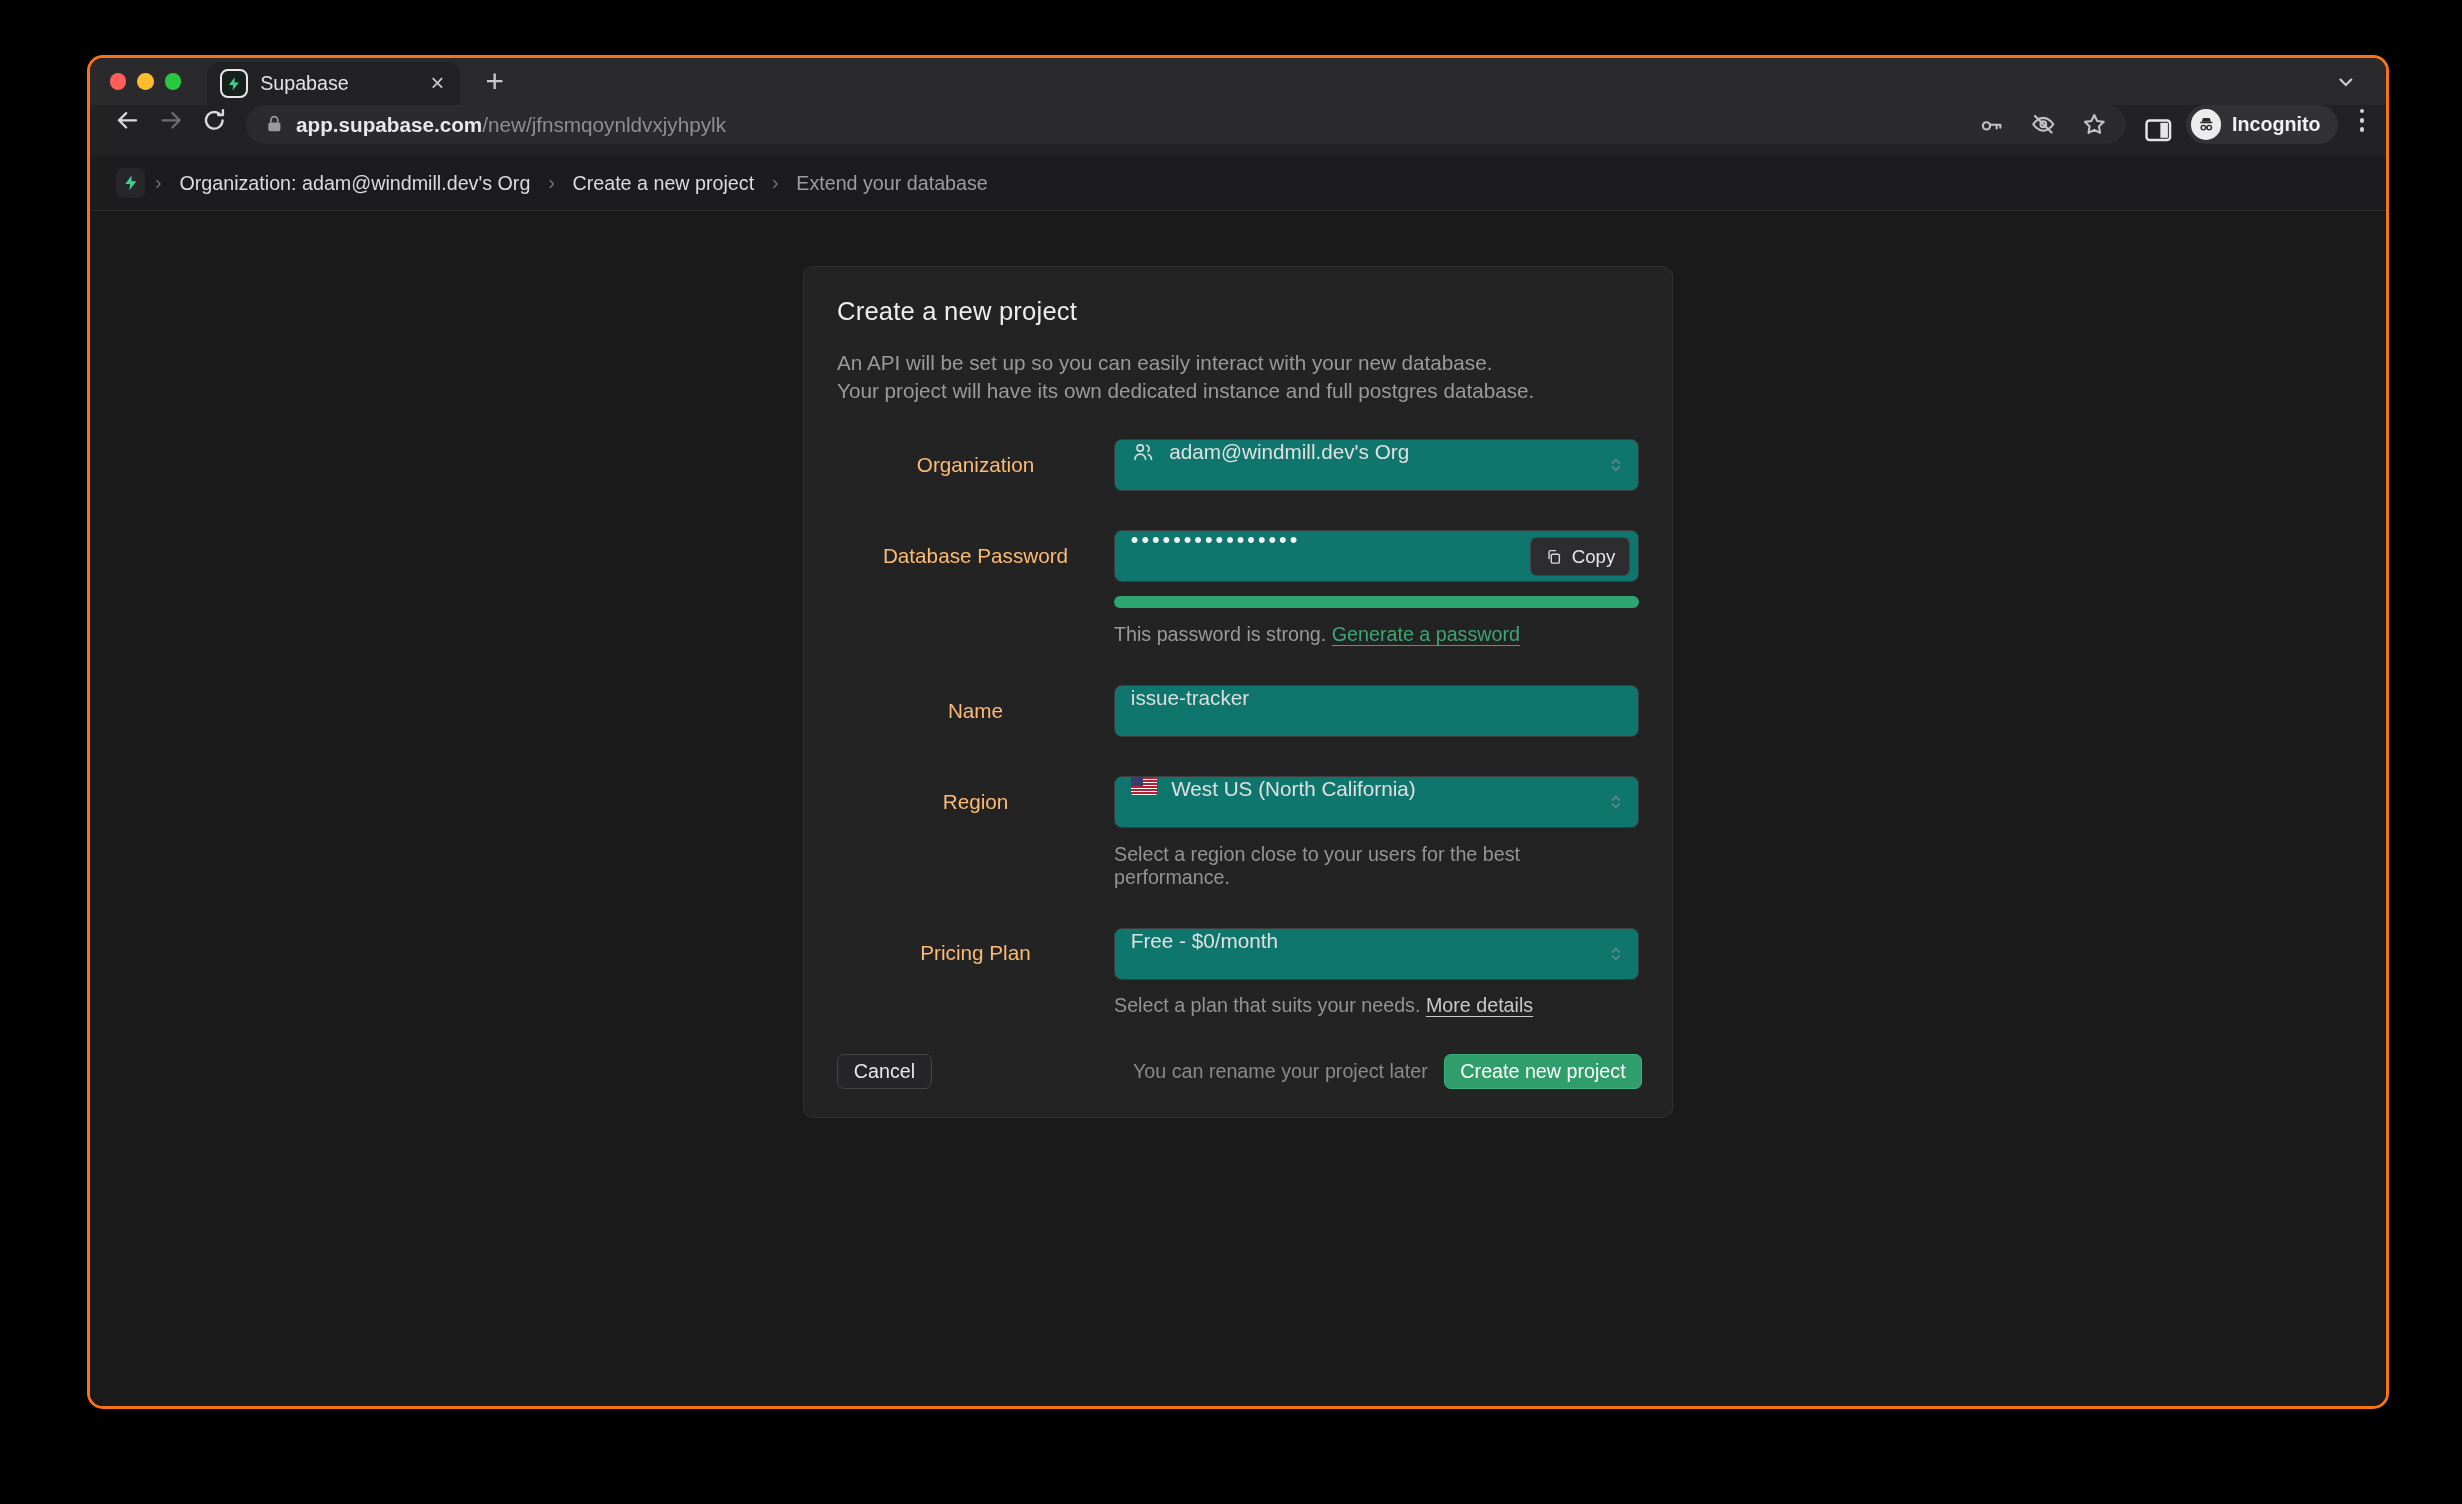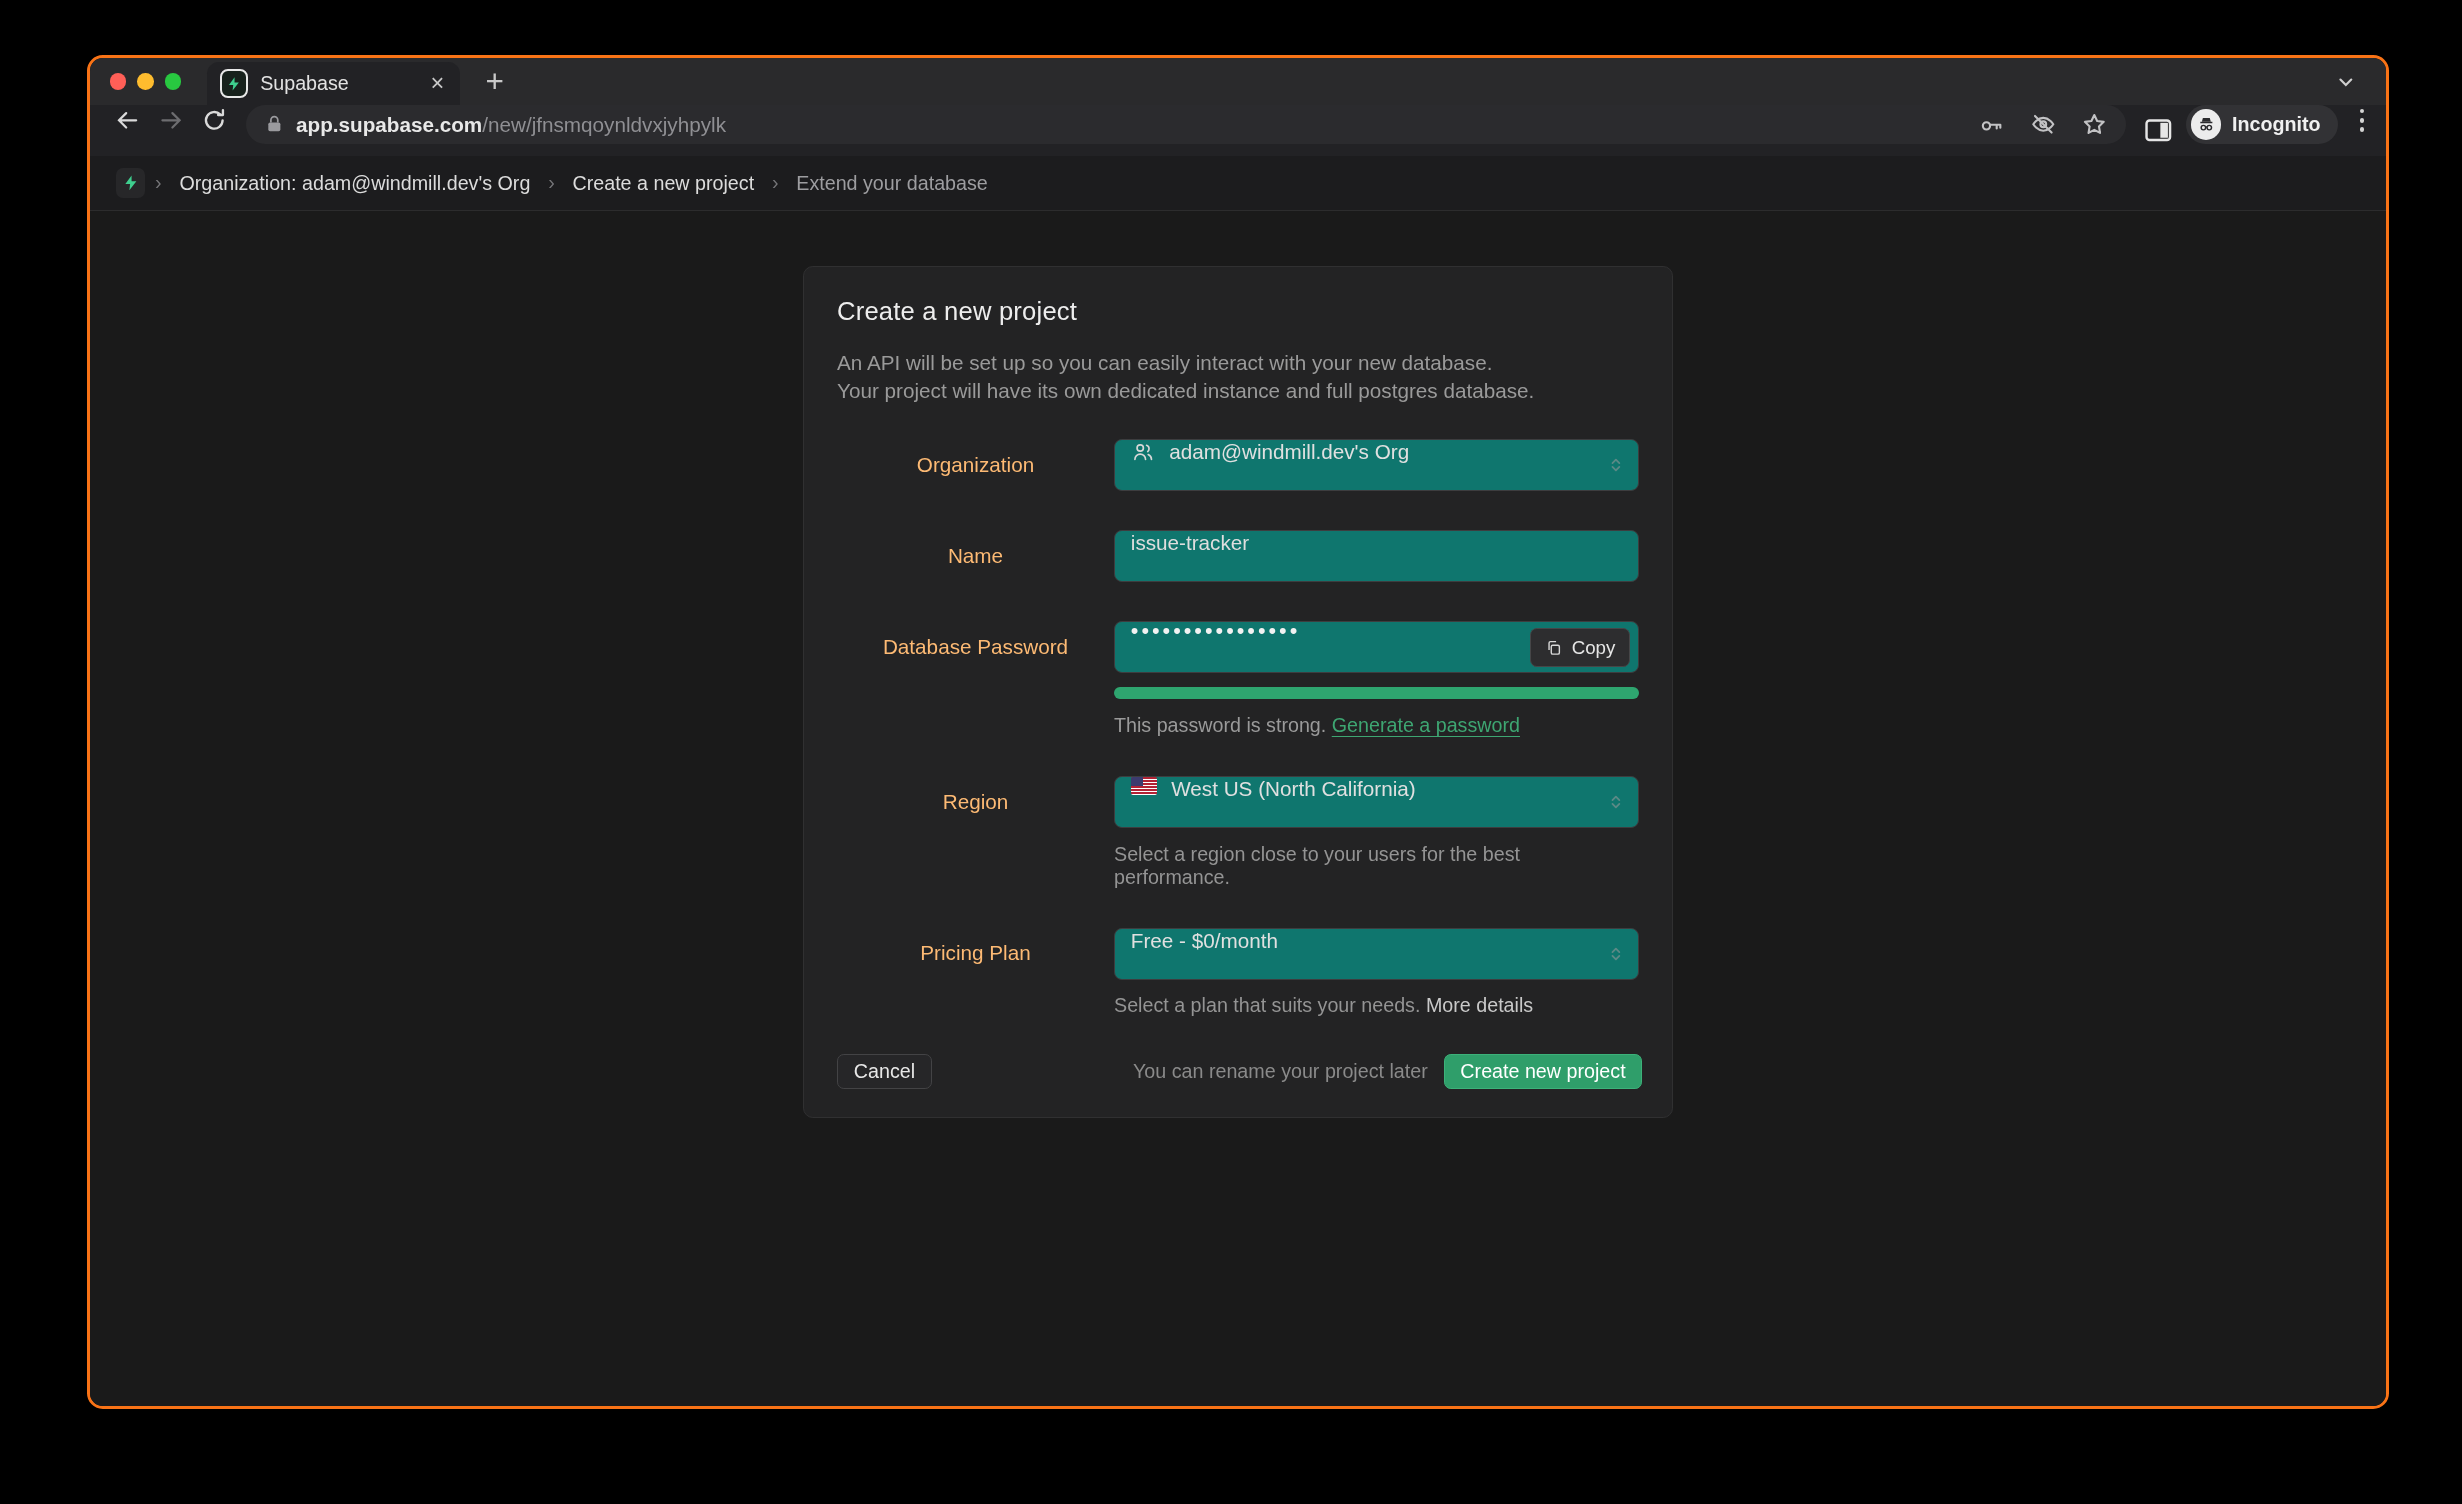--- a/index.html
+++ b/index.html
@@ -78,21 +78,21 @@
   .pw-dots { font-size:21.7px; letter-spacing:3px; color:#f2f2f2; line-height:1; transform:translateY(-2px); }
   .copy-btn { position:absolute; right:7.9px; top:5.9px; height:39px; border-radius:6.9px;
               background:#2d2d2f; border:1px solid #464648; display:flex; align-items:center;
               padding:0 13.8px; gap:8.9px; }
   .copy-btn span { font-size:18.7px; color:#e6e6e6; }
   .strength-bar { margin-top:13.8px; height:11.8px; border-radius:5.9px; background:#2ea56f; width:100%; }
   .pw-note { margin-top:14.8px; font-size:19.7px; color:#9a9a9a; }
   .pw-note a { color:#3ea672; text-decoration:underline; text-underline-offset:3.9px; }
 
   .helper { margin-top:14.8px; font-size:19.7px; color:#949494; }
-  .helper .more { color:#c9c9c9; text-underline-offset:3.9px; }
+  .helper .more { color:#c9c9c9; text-decoration:underline; text-underline-offset:3.9px; }
 
   .flag { width:26.6px; height:18.7px; border-radius:2px; overflow:hidden; position:relative; flex:0 0 auto;
           background:repeating-linear-gradient(#b22234 0 1.6px,#ffffff 1.6px 3.1px); }
   .flag i { position:absolute; left:0; top:0; width:11.8px; height:8.9px; background:#3c3b6e; display:block; }
 
   .card-footer { margin-top:37px; padding:0 29.6px 0 33px; display:flex; align-items:center; }
   .btn-cancel { height:35px; border-radius:6.9px; background:#262628; border:1px solid #434345;
                 display:flex; align-items:center; padding:0 15.8px; font-size:19.7px; color:#e8e8e8; }
   .foot-spacer { flex:1; }
   .foot-note { font-size:19.7px; color:#8a8a8a; margin-right:15.8px; }
@@ -242,45 +242,45 @@
               <span class="select-text">adam@windmill.dev's Org</span>
               <span class="chevs">
                 <svg width="15.8" height="17.7" viewBox="0 0 16 18" fill="none" stroke="#9a9a9a" stroke-width="1.8" stroke-linecap="round" stroke-linejoin="round">
                   <path d="M4.5 7 L8 3.5 L11.5 7 M4.5 11 L8 14.5 L11.5 11"></path>
                 </svg>
               </span>
             </div>
           </div>
 
           <div class="frow">
-            <div class="flabel">Name</div>
-            <div class="tinput">
-              <span class="value">issue-tracker</span>
-            </div>
-          </div>
-
-          <div class="frow">
             <div class="flabel">Database Password</div>
             <div>
               <div class="tinput">
                 <span class="pw-dots">••••••••••••••••</span>
                 <button class="copy-btn">
                   <svg width="17.7" height="17.7" viewBox="0 0 24 24" fill="none" stroke="#d8d8d8" stroke-width="1.9">
                     <rect x="8.5" y="8.5" width="11" height="12" rx="2"></rect>
                     <path d="M5.5 15 V5.5 a2 2 0 0 1 2-2 H15"></path>
                   </svg>
                   <span>Copy</span>
                 </button>
               </div>
               <div class="strength-bar"></div>
               <div class="pw-note"><span>This password is strong. </span><a>Generate a password</a></div>
             </div>
           </div>
 
           <div class="frow">
+            <div class="flabel">Name</div>
+            <div class="tinput">
+              <span class="value">issue-tracker</span>
+            </div>
+          </div>
+
+          <div class="frow">
             <div class="flabel">Region</div>
             <div>
               <div class="select">
                 <span class="flag">
                     <i></i>
                   </span>
                 <span class="select-text">West US (North California)</span>
                 <span class="chevs">
                   <svg width="15.8" height="17.7" viewBox="0 0 16 18" fill="none" stroke="#9a9a9a" stroke-width="1.8" stroke-linecap="round" stroke-linejoin="round">
                     <path d="M4.5 7 L8 3.5 L11.5 7 M4.5 11 L8 14.5 L11.5 11"></path>

